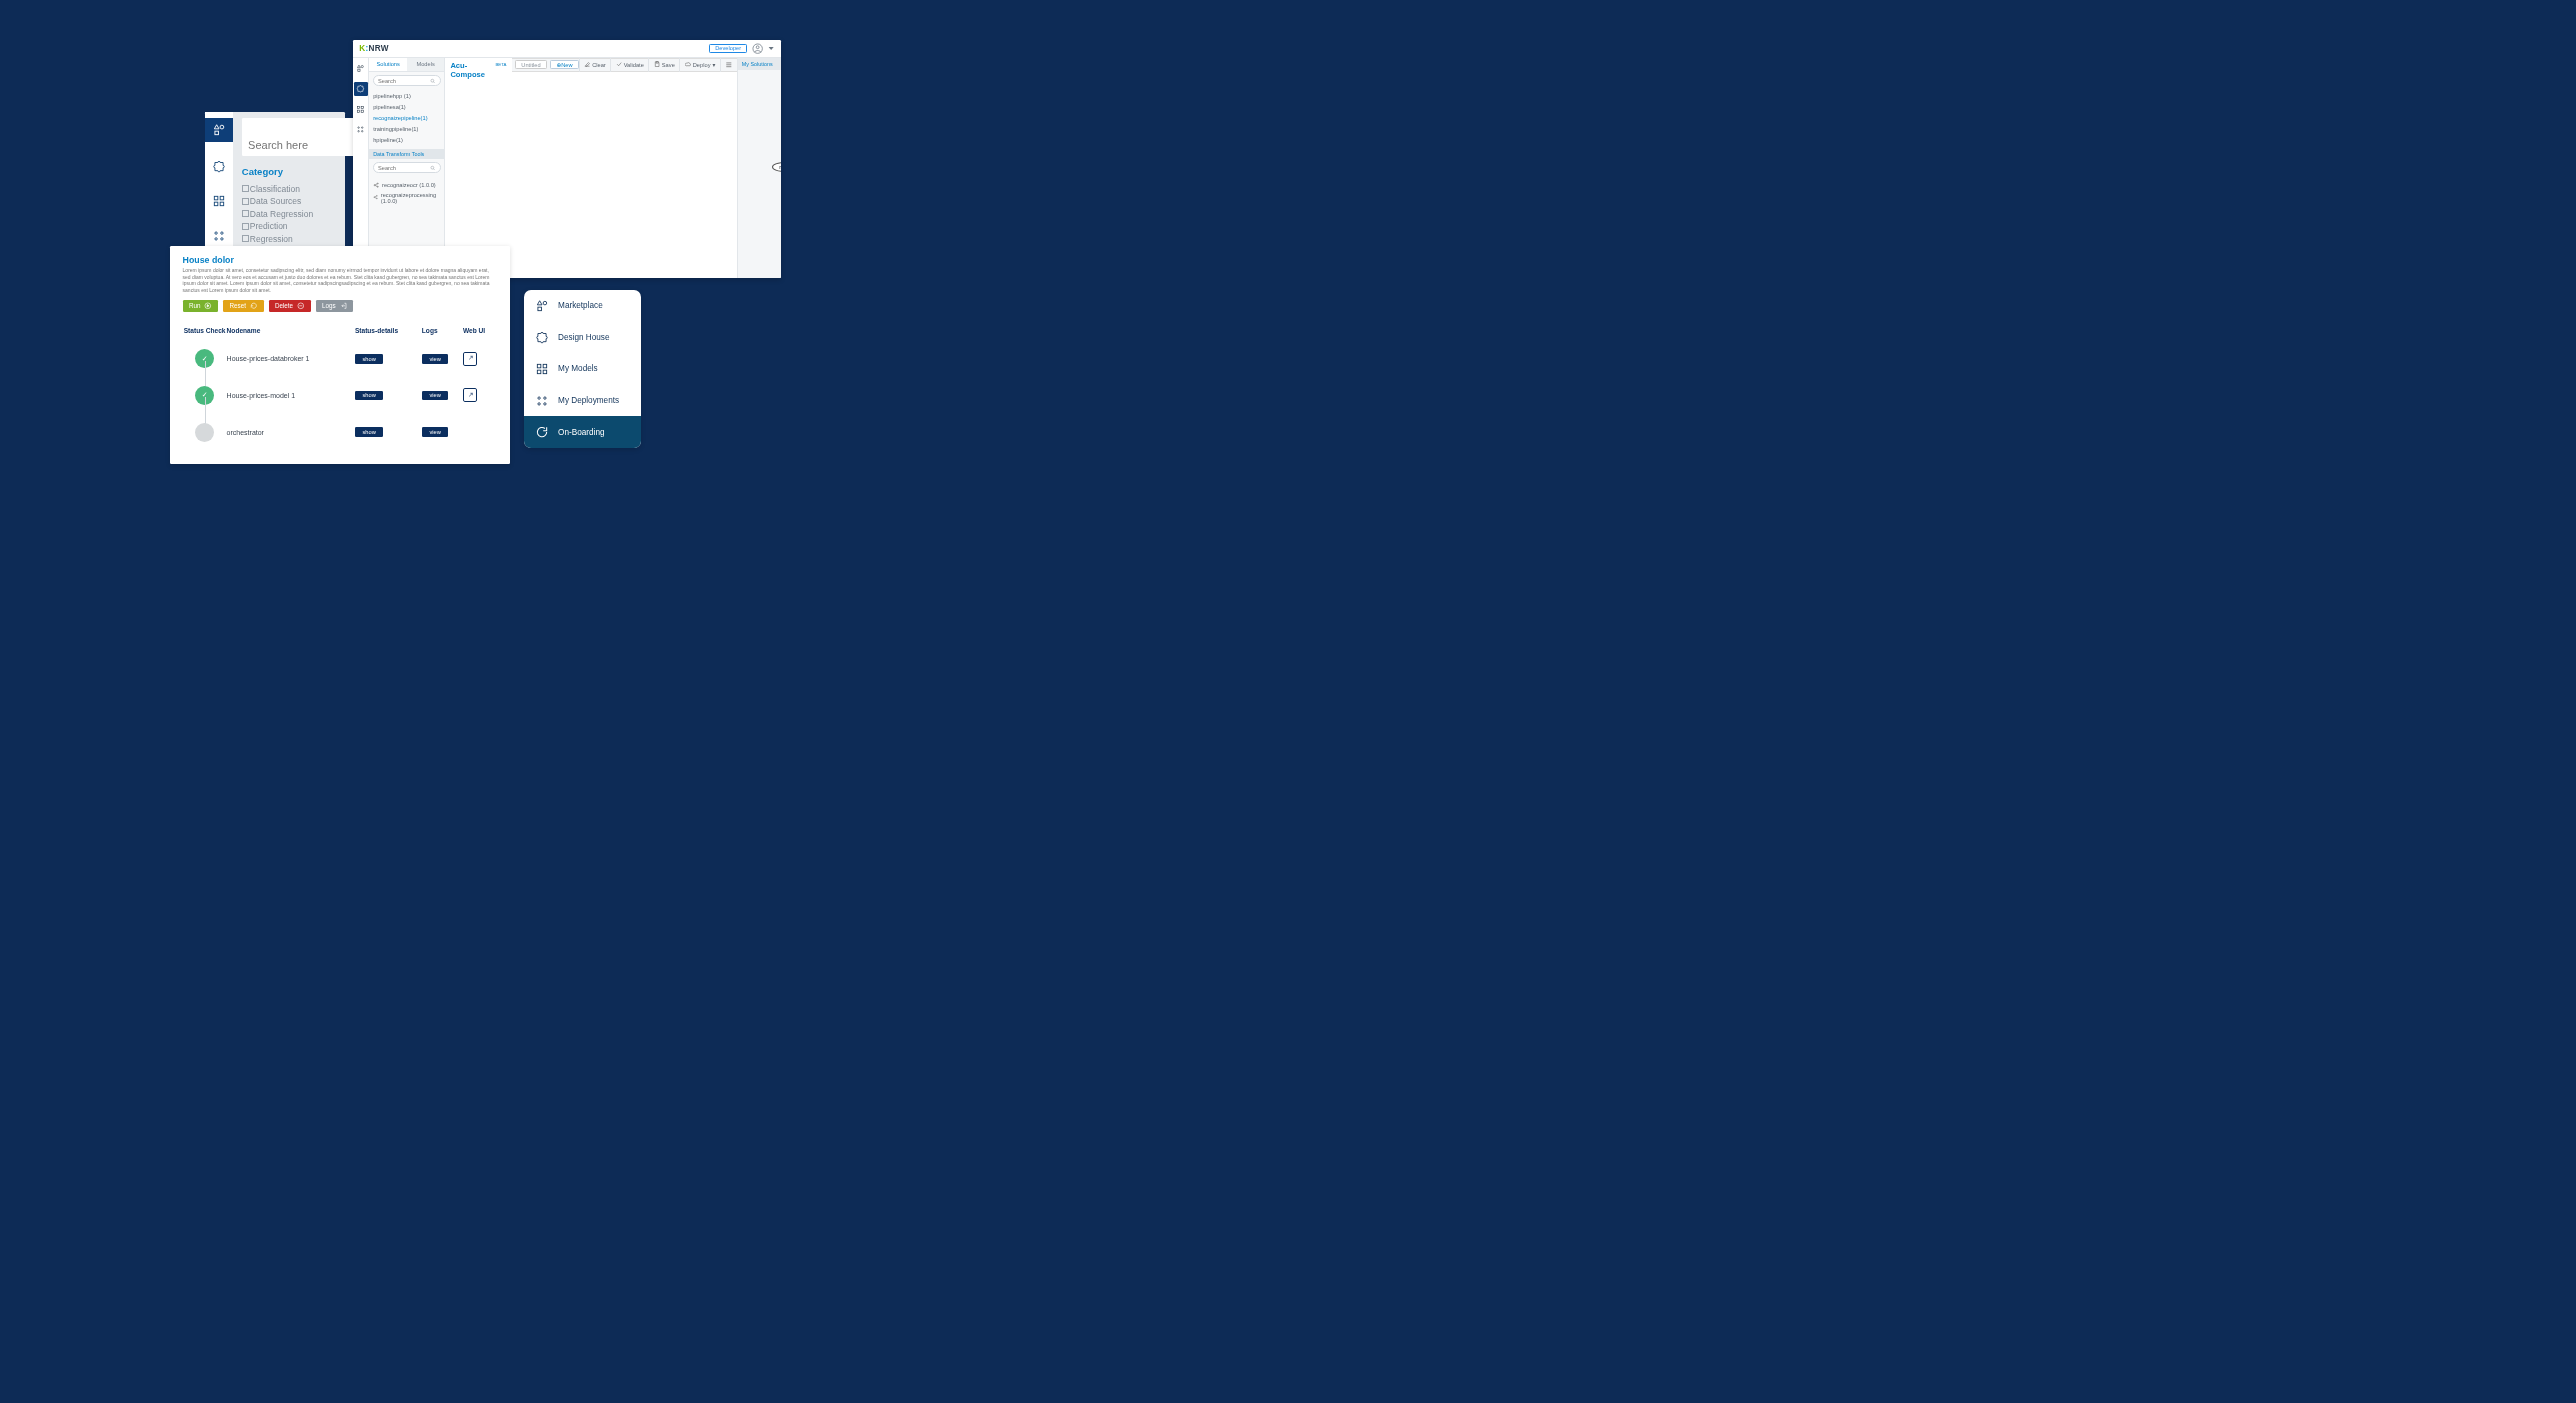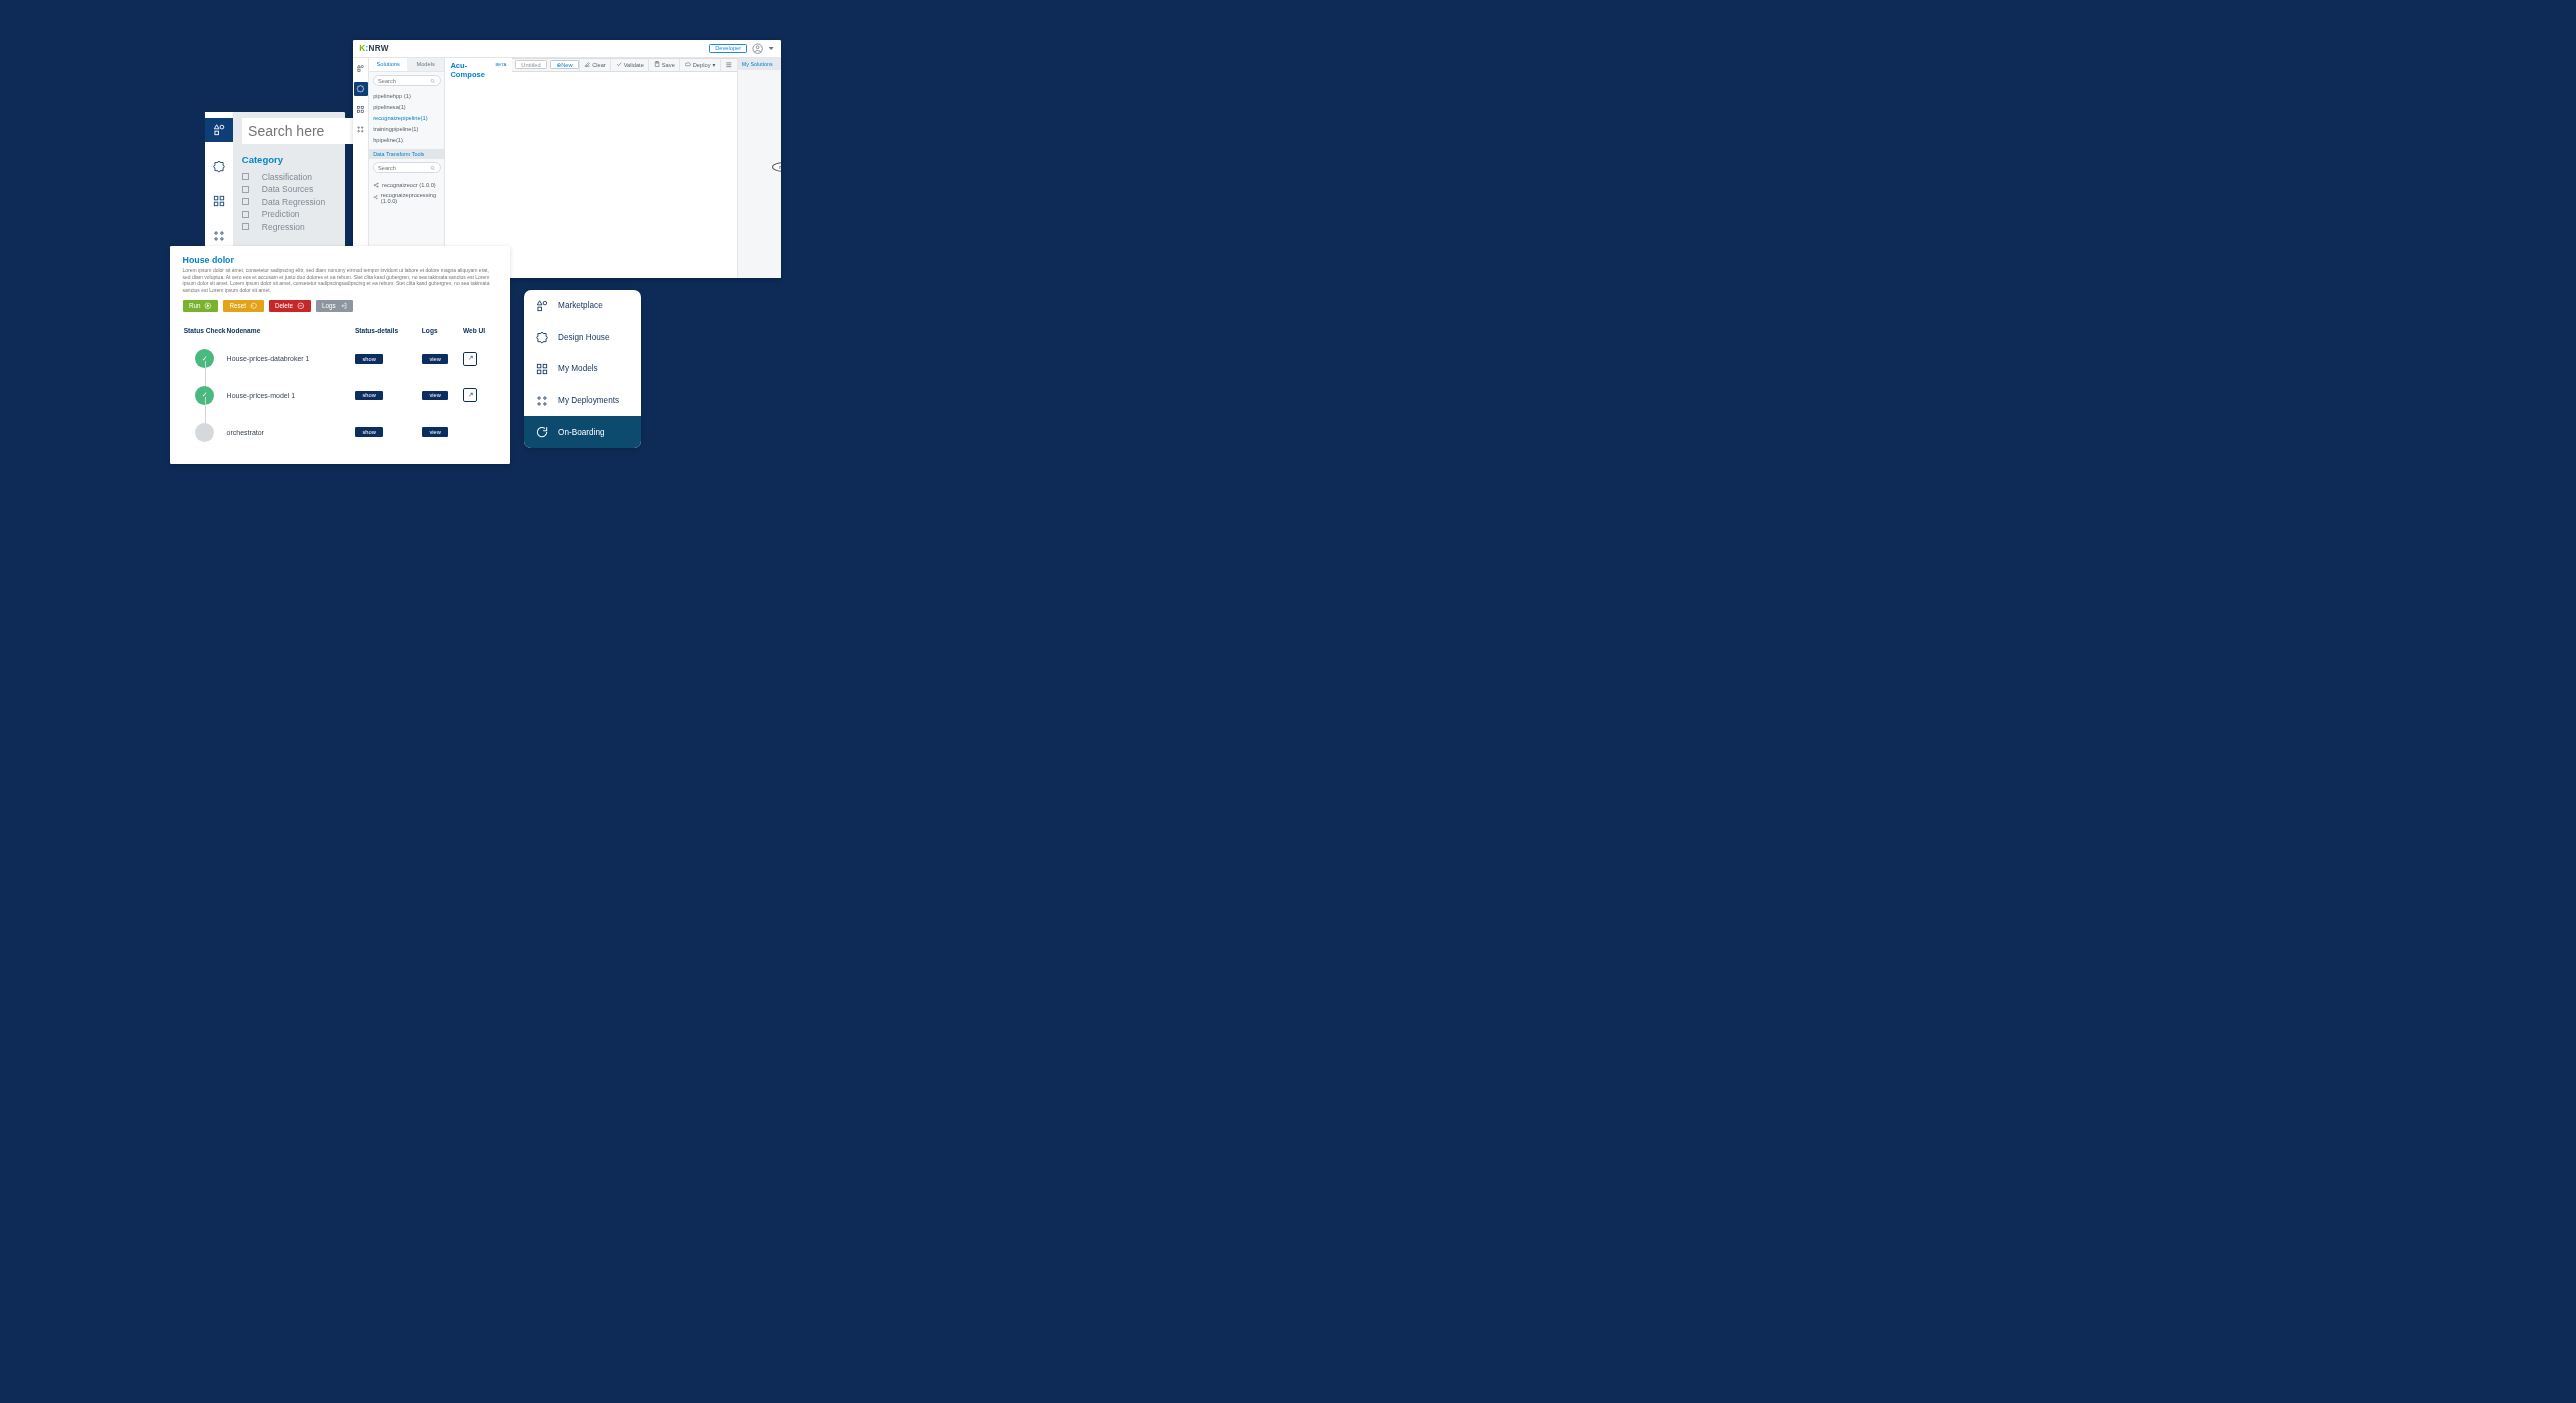--- a/index.html
+++ b/index.html
@@ -46,31 +46,31 @@
   .panel-filter .body { flex: 1; padding: 6.3px 8.8px 10px; }
   .panel-filter .search-wrap {
     background: #fff;
     border-radius: 1.3px;
     display: flex; align-items: center;
     padding: 5px 6.3px;
     color: #7f8b97;
     margin-bottom: 10px;
   }
   .panel-filter .search-wrap input {
-    border: none; outline: none; flex: 1; font-size: 14px; color: #7f8b97;
+    border: none; outline: none; flex: 1; font-size: 11px; color: #7f8b97; margin-top: 16px;
   }
   .panel-filter .cat-head {
     display: flex; justify-content: space-between; align-items: center;
     margin-bottom: 6.3px;
   }
   .panel-filter .cat-head h4 { color: #0a82c6; font-weight: 600; font-size: 9.5px; }
   .panel-filter .cat-list { list-style: none; }
   .panel-filter .cat-list li {
     color: #808a94; font-size: 8.5px;
-    display: flex; align-items: center; gap: 13px;
+    display: flex; align-items: center; gap: 1px;
     margin-bottom: 2.5px;
   }
   .panel-filter .cat-list li .cb {
     width: 7px; height: 7px; border: 0.6px solid #9aa3ac; display: inline-block;
   }
 
   
   .panel-studio {
     position: absolute;
     left: 353px;

